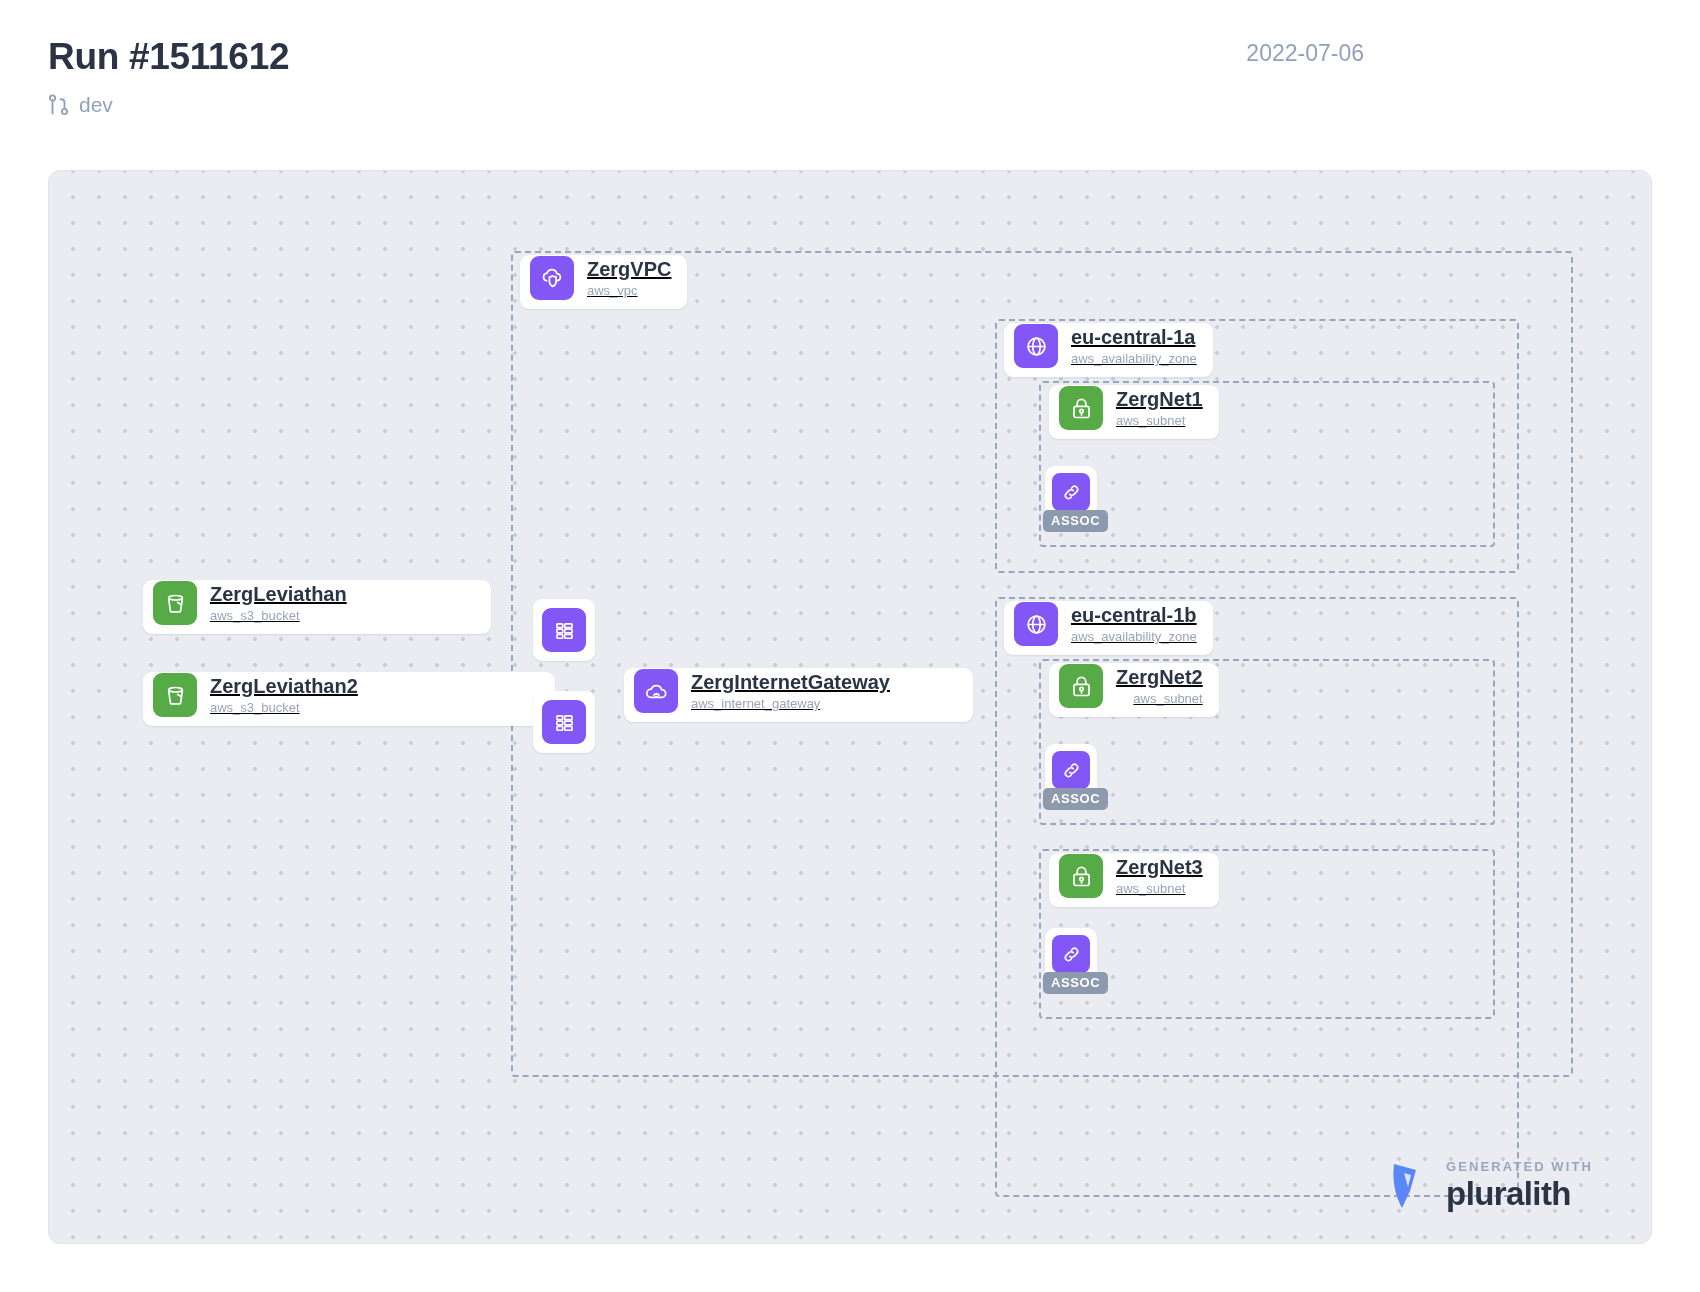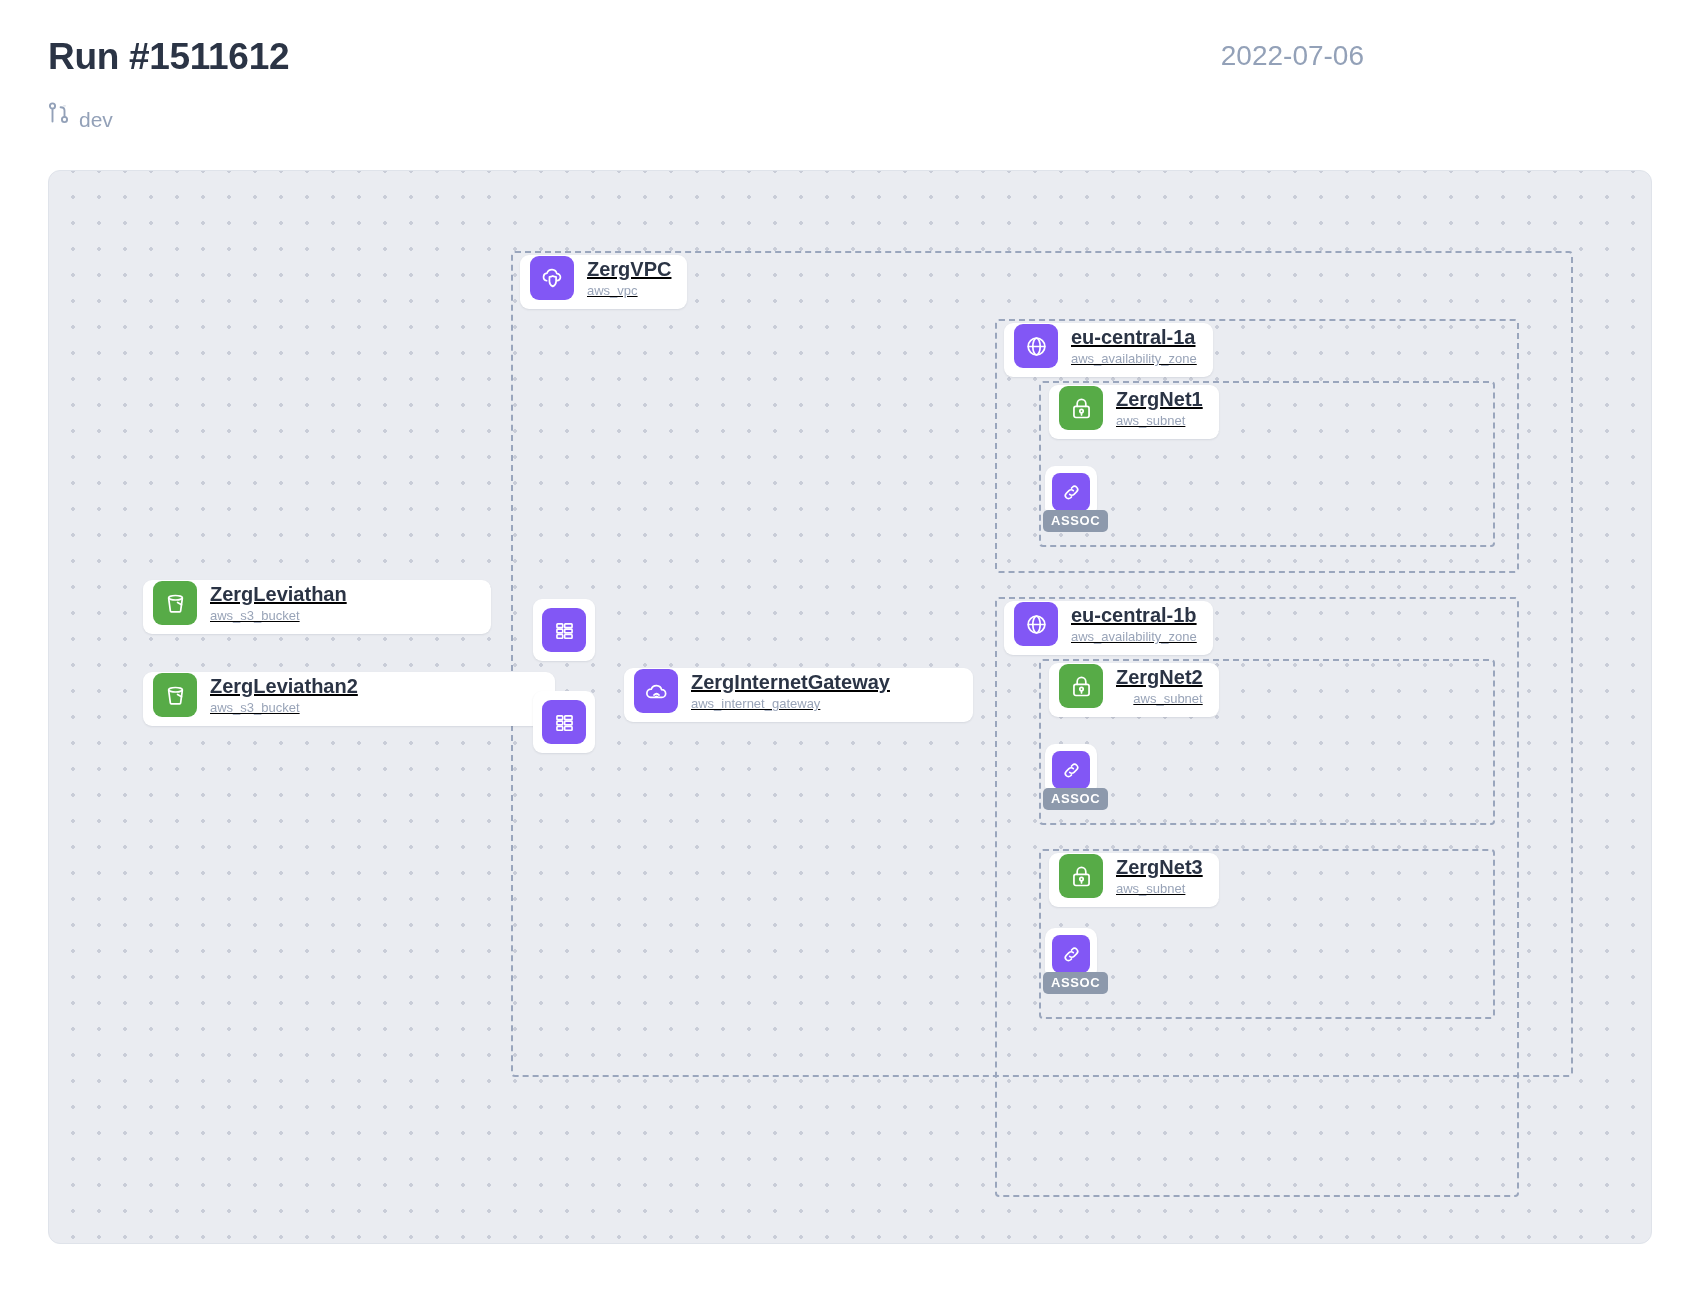--- a/index.html
+++ b/index.html
@@ -32,26 +32,25 @@
     position: absolute;
     left: 48px; top: 93px;
     display: flex;
     align-items: center;
     gap: 9px;
   }
   .branch-icon { width: 22px; height: 24px; display: block; }
   .branch-label {
     font-size: 21px;
     color: #93a1b8;
-    margin-top: 15px;
   }
   .run-date {
     position: absolute;
     right: 48px; top: 40px;
-    font-size: 28px;
+    font-size: 23px;
     color: #93a1b8;
   }
 
   
   .canvas {
     position: absolute;
     left: 48px; top: 170px;
     width: 1604px;
     height: 1074px;
     background-color: #eaecf1;
@@ -393,14 +392,26 @@
       <span class="assoc-icon">
         <svg viewBox="0 0 30 30" width="23" height="23" fill="none" stroke="#ffffff" stroke-width="2.1" stroke-linecap="round">
           <path d="M12.6 17.4 a4 4 0 0 0 5.7 0 l3.5 -3.5 a4 4 0 0 0 -5.7 -5.7 l-1.1 1.1"></path>
           <path d="M17.4 12.6 a4 4 0 0 0 -5.7 0 l-3.5 3.5 a4 4 0 0 0 5.7 5.7 l1.1 -1.1"></path>
         </svg>
       </span>
     </div>
     <span class="assoc-badge">ASSOC</span>
   </div>
 
+  <div class="branding">
+    <span class="brand-logo">
+      <svg viewBox="0 0 42 52" width="42" height="52" fill="none">
+        <path d="M4 4 L26 10 L20 31 L12 48 C5 36 2 20 4 4 z" fill="#5b86f5"></path>
+        <path d="M14 13 L21 15 L18 27 z" fill="#d9e3fb"></path>
+      </svg>
+    </span>
+    <span class="brand-text">
+      <span class="brand-kicker">GENERATED WITH</span>
+      <span class="brand-name">pluralith</span>
+    </span>
+  </div>
 
 </div>
 
 </body></html>

